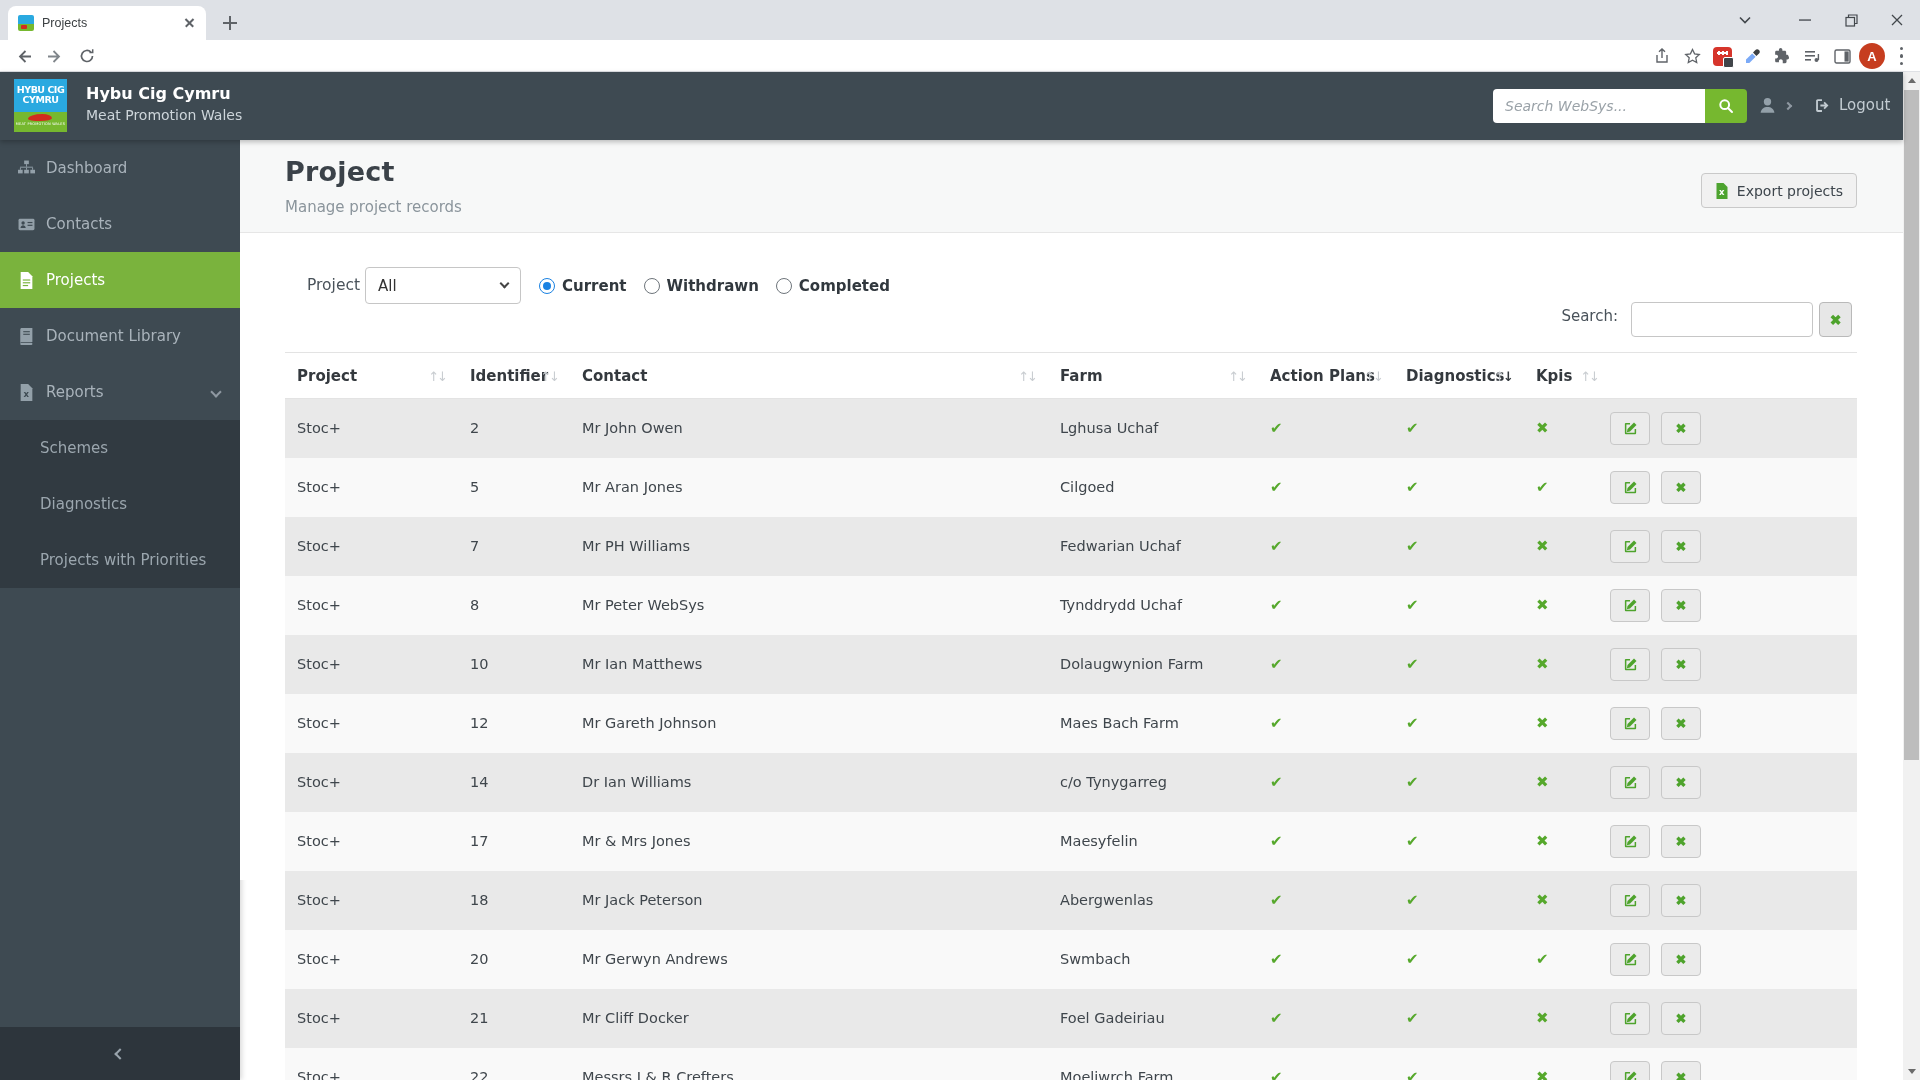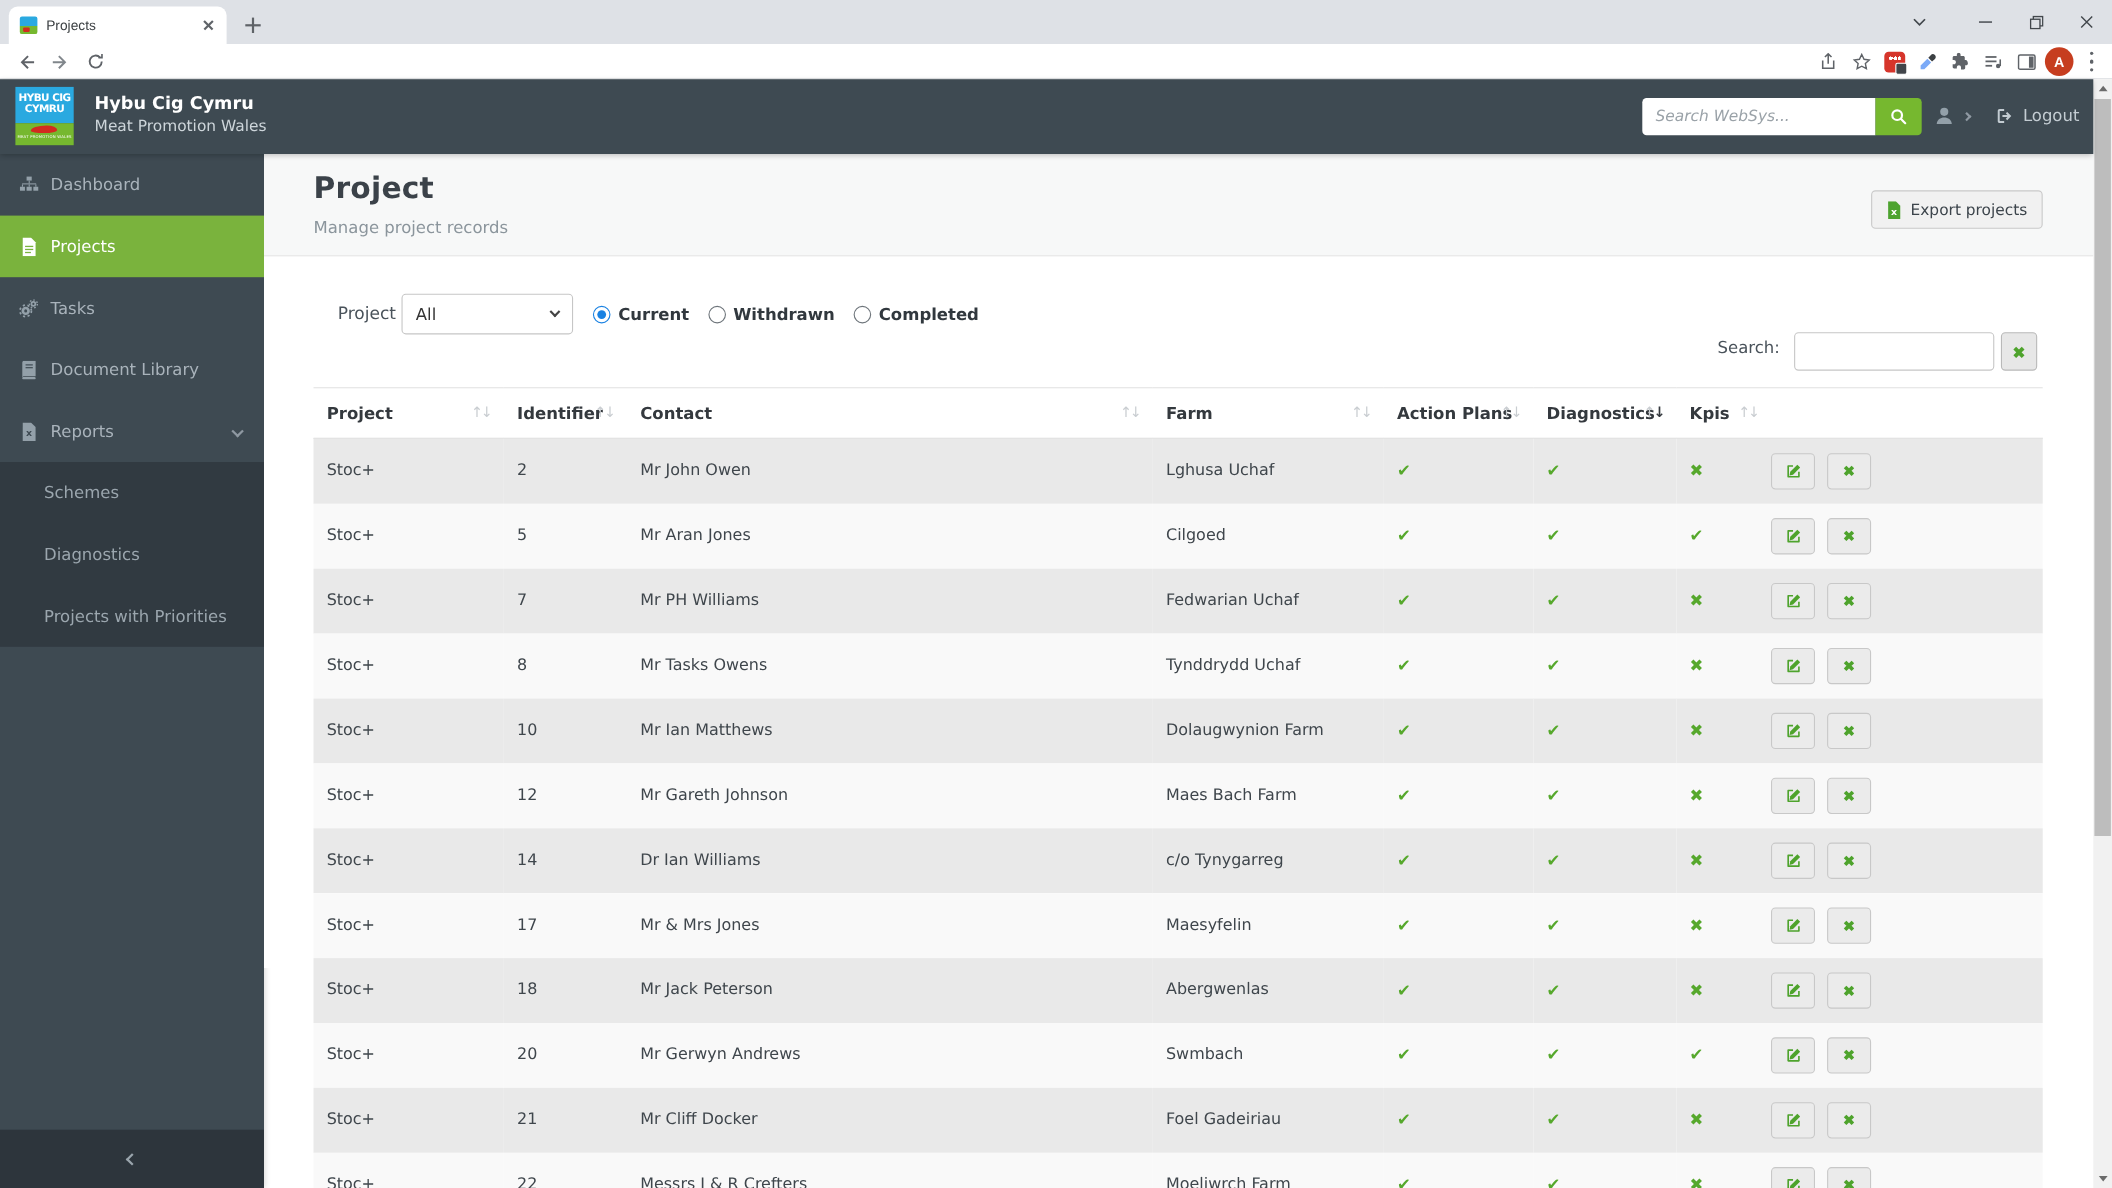--- a/index.html
+++ b/index.html
@@ -289,43 +289,42 @@
             <rect x="1.8" y="7.2" width="0.9" height="2"></rect>
             <rect x="7.6" y="7.2" width="0.9" height="2"></rect>
             <rect x="13.3" y="7.2" width="0.9" height="2"></rect>
             <rect x="0" y="9.2" width="4.4" height="3.4"></rect>
             <rect x="5.8" y="9.2" width="4.4" height="3.4"></rect>
             <rect x="11.6" y="9.2" width="4.4" height="3.4"></rect>
           </svg>
       </span>
       <span class="slabel">Dashboard</span>
     </div>
+    <div class="side-item">
+      <span class="sicon">
+        <svg width="17" height="17" viewBox="0 0 16 16">
+            <rect x="0.5" y="2.5" width="15" height="11" rx="1.4" fill="currentColor"></rect>
+            <circle cx="4.8" cy="6.6" r="1.6" fill="#3e4a52"></circle>
+            <path d="M2.3 11.2c.3-1.6 1.3-2.4 2.5-2.4s2.2.8 2.5 2.4z" fill="#3e4a52"></path>
+            <rect x="9" y="5.6" width="4.6" height="1.1" fill="#3e4a52"></rect>
+            <rect x="9" y="8.2" width="4.6" height="1.1" fill="#3e4a52"></rect>
+          </svg>
+      </span>
+      <span class="slabel">Contacts</span>
+    </div>
     <div class="side-item selected">
       <span class="sicon">
         <svg width="15" height="17" viewBox="0 0 13 16">
             <path d="M1 0h7l4 4v12H1z" fill="currentColor"></path>
             <rect x="3" y="7" width="7" height="1.1" fill="#7ab33d"></rect>
             <rect x="3" y="9.6" width="7" height="1.1" fill="#7ab33d"></rect>
             <rect x="3" y="12.2" width="5" height="1.1" fill="#7ab33d"></rect>
           </svg>
       </span>
       <span class="slabel">Projects</span>
-    </div>
-    <div class="side-item">
-      <span class="sicon">
-        <svg width="18" height="17" viewBox="0 0 17 16">
-            <circle cx="6" cy="10" r="3.6" fill="currentColor"></circle>
-            <circle cx="6" cy="10" r="4.9" fill="none" stroke="currentColor" stroke-width="1.5" stroke-dasharray="1.8 2.2"></circle>
-            <circle cx="6" cy="10" r="1.3" fill="#3e4a52"></circle>
-            <circle cx="12.6" cy="4" r="2.4" fill="currentColor"></circle>
-            <circle cx="12.6" cy="4" r="3.4" fill="none" stroke="currentColor" stroke-width="1.2" stroke-dasharray="1.4 1.7"></circle>
-            <circle cx="12.6" cy="4" r="0.9" fill="#3e4a52"></circle>
-          </svg>
-      </span>
-      <span class="slabel">Tasks</span>
     </div>
     <div class="side-item">
       <span class="sicon">
         <svg width="16" height="17" viewBox="0 0 14 16">
             <path d="M2.5 0H13v13.2H3.2c-.9 0-1.6.6-1.6 1.4V2C1.6.9 2 .4 2.5 0z" fill="currentColor"></path>
             <rect x="1.6" y="13.8" width="11.4" height="2.2" rx="1" fill="currentColor"></rect>
             <rect x="4.4" y="3" width="6.2" height="1" fill="#3e4a52"></rect>
             <rect x="4.4" y="5.4" width="6.2" height="1" fill="#3e4a52"></rect>
           </svg>
       </span>
@@ -462,21 +461,21 @@
                     <path d="M11.7 1.6l2.7 2.7-6.9 6.9-3.4.8.7-3.5z"></path>
                     <path d="M14 8.5V13c0 .6-.4 1-1 1H3c-.6 0-1-.4-1-1V3c0-.6.4-1 1-1h4.5v1.6H3.6v8.8h8.8V8.5z"></path>
                   </svg>
                 </button><button class="btn">
                   <span class="x-glyph">✖</span>
                 </button></td>
             </tr>
             <tr class="even">
               <td>Stoc+</td>
               <td>8</td>
-              <td>Mr Tasks Owens</td>
+              <td>Mr Peter WebSys</td>
               <td>Tynddrydd Uchaf</td>
               <td class="bool"><span>✔</span></td>
               <td class="bool"><span>✔</span></td>
               <td class="bool"><span>✖</span></td>
               <td class="actions"><button class="btn">
                   <svg width="15" height="15" viewBox="0 0 16 16" fill="#4ea32c">
                     <path d="M11.7 1.6l2.7 2.7-6.9 6.9-3.4.8.7-3.5z"></path>
                     <path d="M14 8.5V13c0 .6-.4 1-1 1H3c-.6 0-1-.4-1-1V3c0-.6.4-1 1-1h4.5v1.6H3.6v8.8h8.8V8.5z"></path>
                   </svg>
                 </button><button class="btn">

